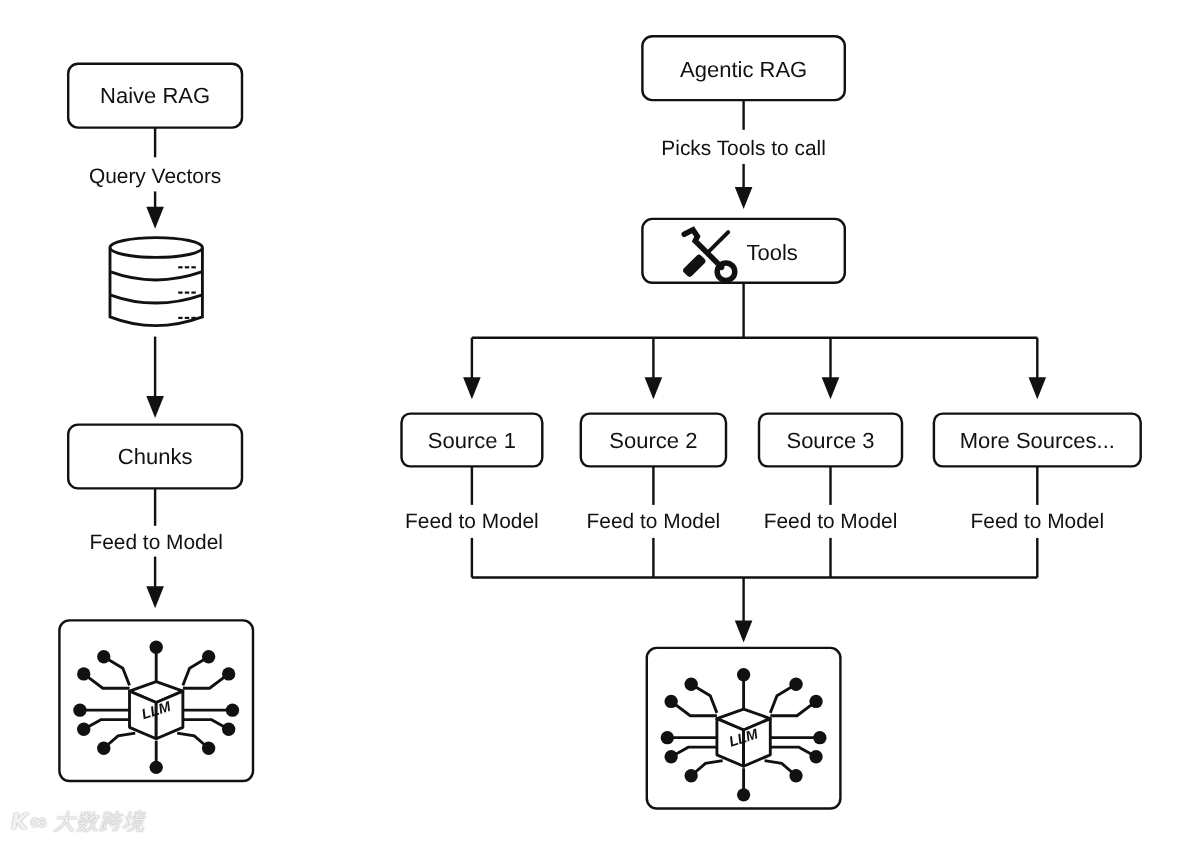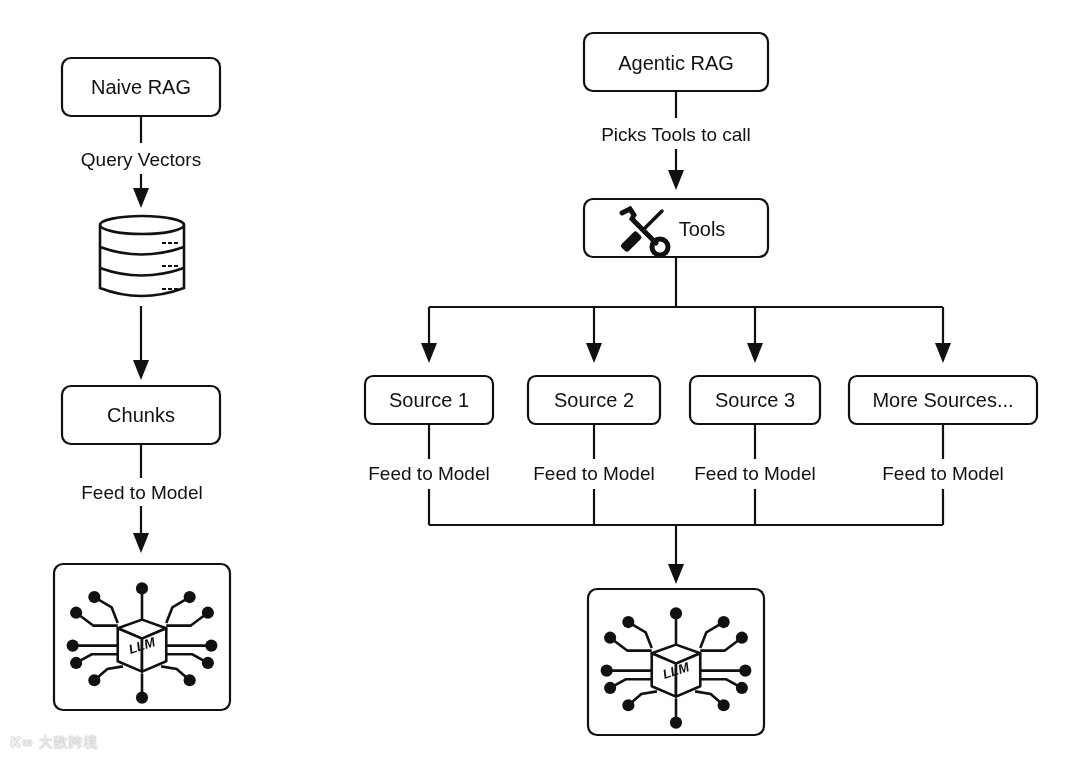--- a/index.html
+++ b/index.html
@@ -5,21 +5,21 @@
   html, body { margin: 0; padding: 0; background: #ffffff; }
   body { width: 1080px; height: 769px; position: relative; overflow: hidden;
          font-family: "Liberation Sans", sans-serif; color: #111; }
   #canvas { position: absolute; left: 0; top: 0; }
   .box { fill: #fff; stroke: #111; stroke-width: 2.2; }
   .line { stroke: #111; stroke-width: 2.2; fill: none; }
   .arrowhead { fill: #111; }
   .label { font-family: "Liberation Sans", sans-serif; font-size: 20px; fill: #111; }
   .edge-label { font-family: "Liberation Sans", sans-serif; font-size: 19px; fill: #111; }
   .watermark { position: absolute; left: 10px; top: 734px; font-family: "DejaVu Sans", sans-serif;
-               font-size: 14px; color: #f2f2f2; text-shadow: 0 0 2px #bbb, 0 0 1px #999; letter-spacing: 1px; }
+               font-size: 20px; color: #f2f2f2; text-shadow: 0 0 2px #bbb, 0 0 1px #999; letter-spacing: 1px; font-style: italic; }
   .watermark .logo { font-weight: bold; margin-right: 4px; }
 </style>
 </head>
 <body>
 
 <svg id="canvas" width="1080" height="769" viewBox="0 0 1080 769" xmlns="http://www.w3.org/2000/svg">
   <defs>
     <symbol id="llm-chip" viewBox="0 0 180 150">
 
       <g stroke="#111" stroke-width="3" fill="none">

